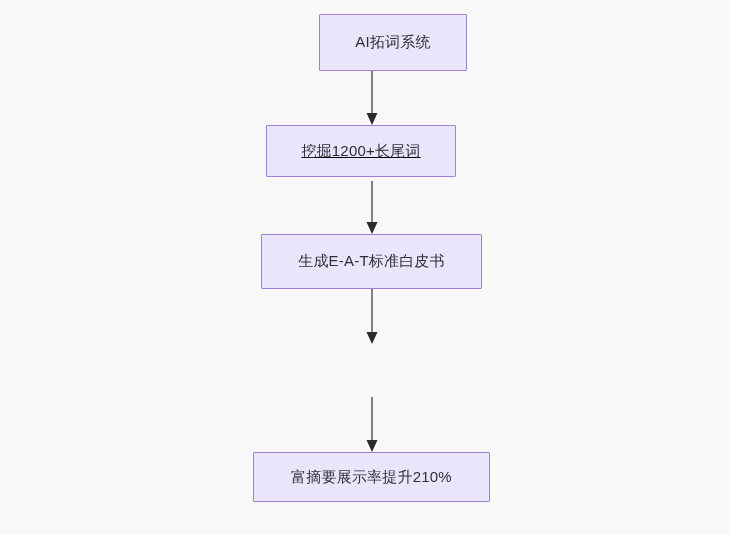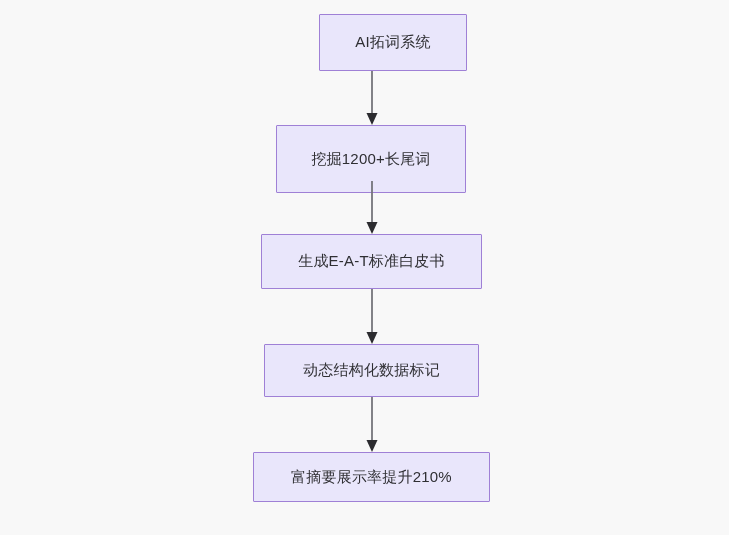--- a/index.html
+++ b/index.html
@@ -57,41 +57,38 @@
 
   <div class="flow-node" style="left:297px; top:14px; width:148px; height:57px;margin-left:22px;">
     <span class="flow-node-label">AI拓词系统</span>
   </div>
 
   <svg class="flow-edge" style="left:361px; top:71px; width:22px; height:54px;" viewBox="0 0 22 54">
     <line class="edge-line" x1="11" y1="0" x2="11" y2="45"></line>
     <polygon class="edge-arrow" points="11,54 5.5,42 16.5,42"></polygon>
   </svg>
 
-  <div class="flow-node" style="left:276px; top:125px; width:190px; height:68px;">
+  <div class="flow-node" style="left:266px; top:125px; width:190px; height:52px;text-decoration:underline;">
     <span class="flow-node-label">挖掘1200+长尾词</span>
   </div>
 
   <svg class="flow-edge" style="left:361px; top:181px; width:22px; height:53px;" viewBox="0 0 22 53">
     <line class="edge-line" x1="11" y1="0" x2="11" y2="44"></line>
     <polygon class="edge-arrow" points="11,53 5.5,41 16.5,41"></polygon>
   </svg>
 
   <div class="flow-node" style="left:261px; top:234px; width:221px; height:55px;justify-content:center;">
     <span class="flow-node-label">生成E-A-T标准白皮书</span>
   </div>
 
   <svg class="flow-edge" style="left:361px; top:289px; width:22px; height:55px;" viewBox="0 0 22 55">
     <line class="edge-line" x1="11" y1="0" x2="11" y2="46"></line>
     <polygon class="edge-arrow" points="11,55 5.5,43 16.5,43"></polygon>
   </svg>
 
-  <div class="flow-node" style="left:264px; top:344px; width:215px; height:53px;">
-    <span class="flow-node-label">动态结构化数据标记</span>
-  </div>
 
   <svg class="flow-edge" style="left:361px; top:397px; width:22px; height:55px;" viewBox="0 0 22 55">
     <line class="edge-line" x1="11" y1="0" x2="11" y2="46"></line>
     <polygon class="edge-arrow" points="11,55 5.5,43 16.5,43"></polygon>
   </svg>
 
   <div class="flow-node" style="left:253px; top:452px; width:237px; height:50px;">
     <span class="flow-node-label">富摘要展示率提升210%</span>
   </div>
 

